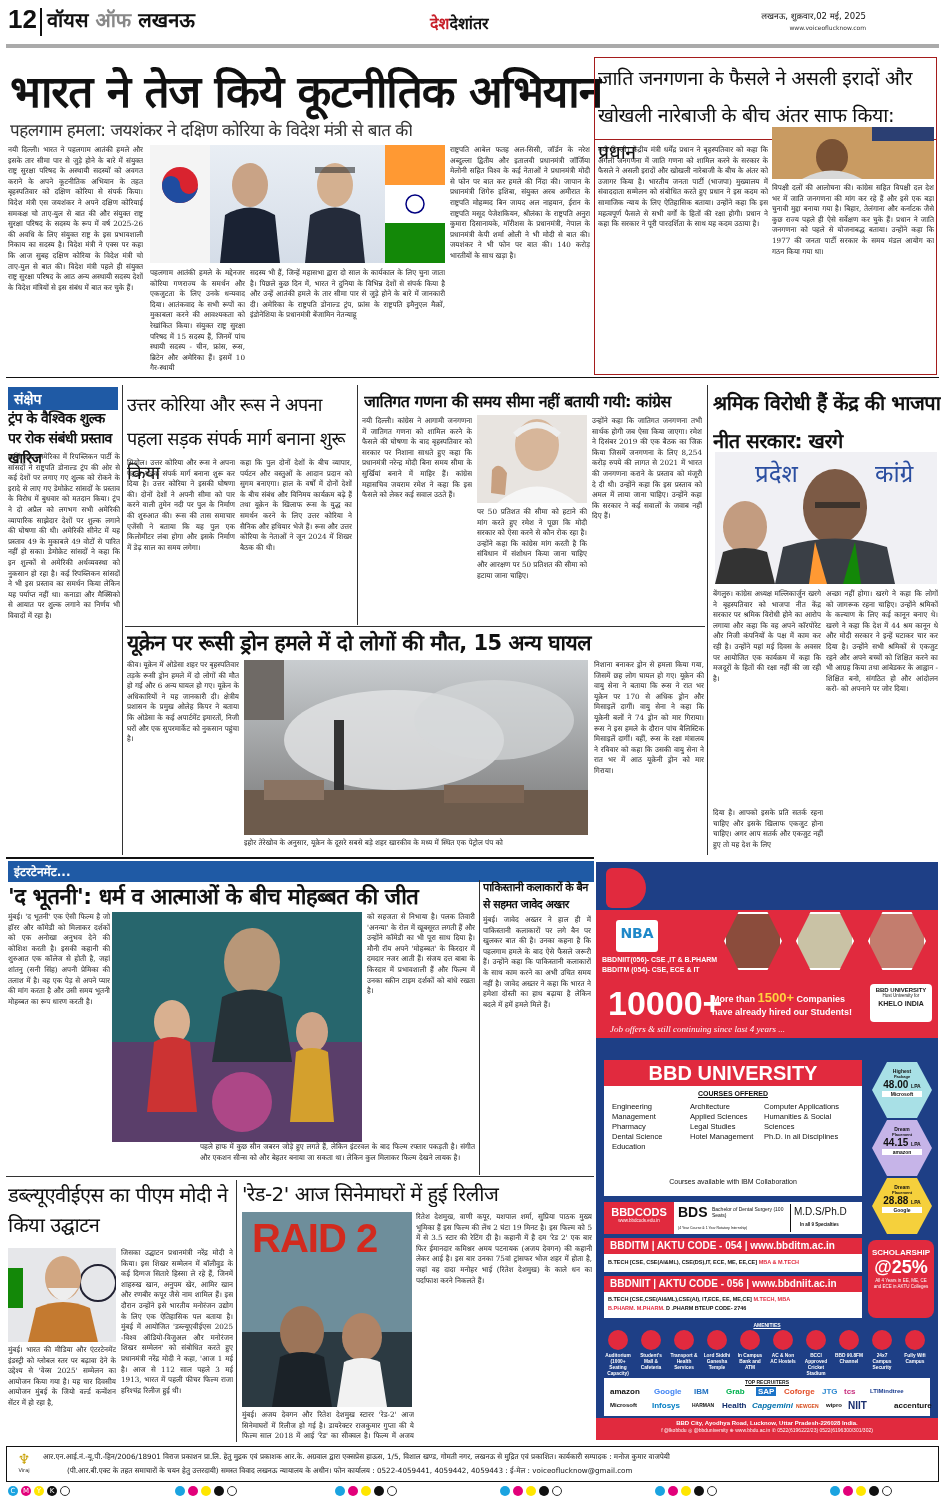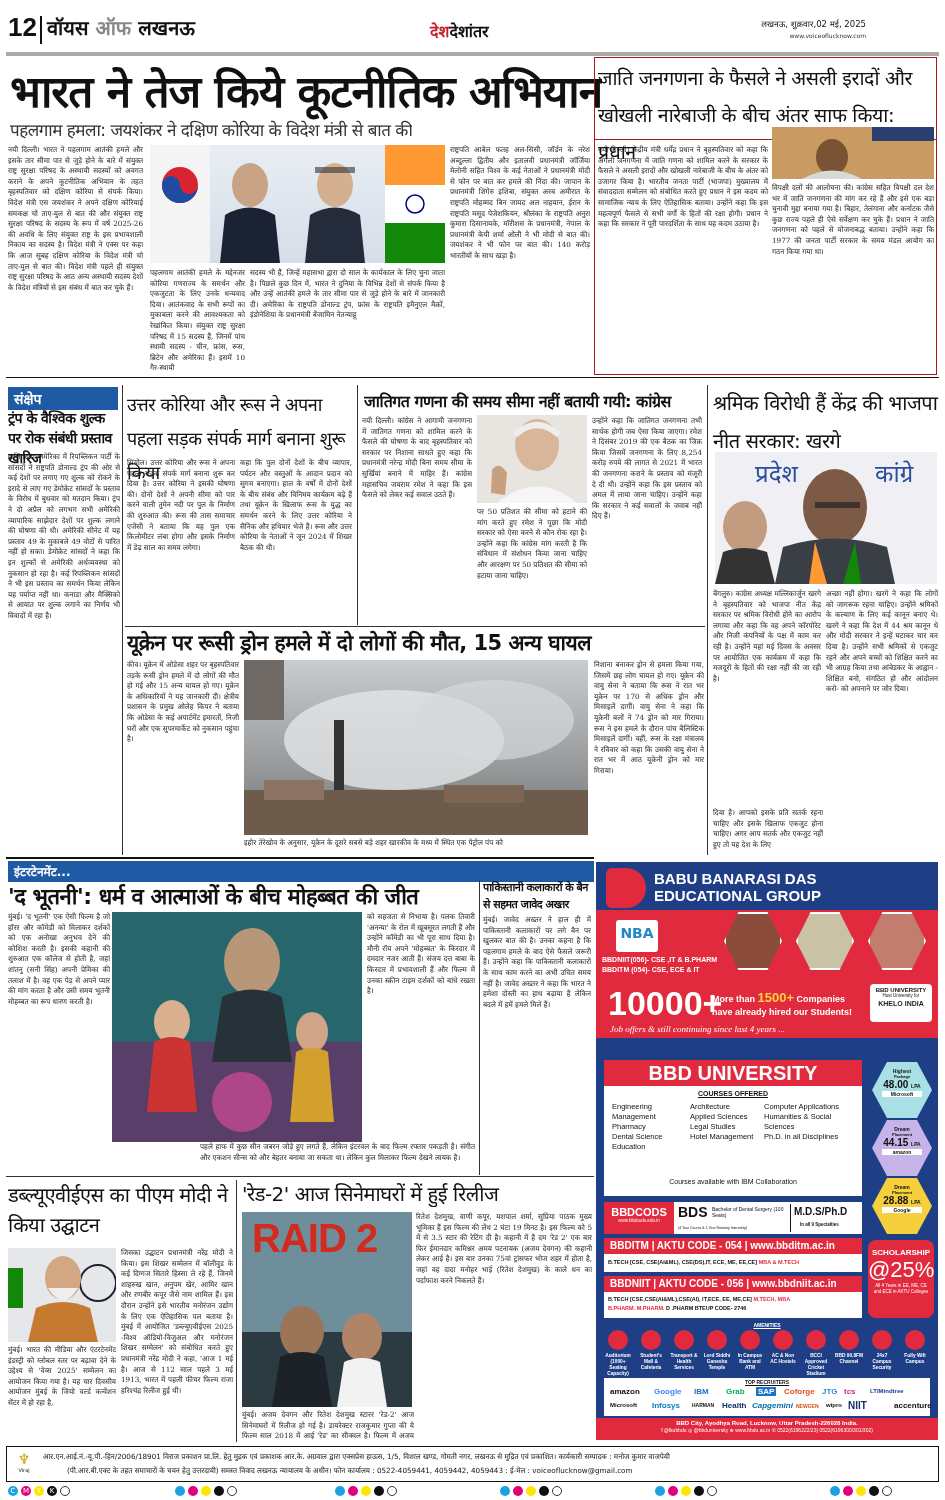--- a/index.html
+++ b/index.html
@@ -4,21 +4,21 @@
 <style>
 *{box-sizing:border-box;margin:0;padding:0}
 body{width:945px;height:1500px;background:#fff;font-family:"DejaVu Sans",sans-serif;color:#111;position:relative;overflow:hidden}
 .abs{position:absolute}
 .txt{font-size:7.2px;line-height:10.6px;color:#222;text-align:justify;overflow:hidden;font-family:"DejaVu Serif",serif}
 .hl{font-family:"DejaVu Sans",sans-serif;font-weight:bold;color:#111;letter-spacing:-0.5px;white-space:nowrap;overflow:hidden}
 .photo{overflow:hidden}
 .vline{position:absolute;width:1px;background:#333}
 .hline{position:absolute;height:1px;background:#333}
 
-#mast{left:0;top:8px;width:878px;height:46px}
+#mast{left:0;top:0;width:878px;height:46px}
 #pgno{left:8px;top:4px;font-size:26px;font-weight:bold;font-family:"Liberation Sans",sans-serif}
 #mastsep{left:40px;top:8px;width:1.5px;height:28px;background:#111}
 #paper{left:47px;top:6px;font-size:20px;font-weight:bold}
 #paper .g{color:#888}
 #sect{left:430px;top:12px;font-size:16px;font-weight:bold}
 #sect .r{color:#c8202a}
 #date{right:12px;top:10px;font-size:8.5px;text-align:right}
 #web{right:12px;top:24px;font-size:6px;text-align:right;color:#333}
 #mastbar{left:6px;top:44px;width:933px;height:4px;background:#aaa}
 
@@ -129,41 +129,41 @@
     <ellipse cx="60" cy="30" rx="22" ry="26" fill="#d7b69a"></ellipse>
     <path d="M38,20 Q60,0 82,20" stroke="#eee" stroke-width="6" fill="none"></path>
     <path d="M20,88 Q60,55 100,88 Z" fill="#f6f6f6"></path>
     <path d="M15,55 Q22,45 30,58 L28,80 L14,78 Z" fill="#c8a080"></path>
   </svg>
 </div>
 <div class="abs txt" style="left:477px;top:507px;width:110px;height:115px">पर 50 प्रतिशत की सीमा को हटाने की मांग करते हुए रमेश ने पूछा कि मोदी सरकार को ऐसा करने से कौन रोक रहा है। उन्होंने कहा कि कांग्रेस मांग करती है कि संविधान में संशोधन किया जाना चाहिए और आरक्षण पर 50 प्रतिशत की सीमा को हटाया जाना चाहिए।</div>
 <div class="abs txt" style="left:592px;top:416px;width:110px;height:206px">उन्होंने कहा कि जातिगत जनगणना तभी सार्थक होगी जब ऐसा किया जाएगा। रमेश ने दिसंबर 2019 की एक बैठक का जिक्र किया जिसमें जनगणना के लिए 8,254 करोड़ रुपये की लागत से 2021 में भारत की जनगणना कराने के प्रस्ताव को मंजूरी दे दी थी। उन्होंने कहा कि इस प्रस्ताव को अमल में लाया जाना चाहिए। उन्होंने कहा कि सरकार ने कई सवालों के जवाब नहीं दिए हैं।</div>
 <div class="vline" style="left:707px;top:385px;height:470px"></div>
 
-<div class="abs hl" style="left:713px;top:384px;width:228px;font-size:20px;line-height:38px;white-space:normal;font-weight:normal">श्रमिक विरोधी हैं केंद्र की भाजपा नीत सरकार: खरगे</div>
+<div class="abs hl" style="left:713px;top:384px;width:228px;font-size:20px;line-height:38px;white-space:normal;font-weight:bold">श्रमिक विरोधी हैं केंद्र की भाजपा नीत सरकार: खरगे</div>
 <div class="abs photo" style="left:715px;top:452px;width:222px;height:132px;background:#e5e8ee">
   <svg width="222" height="132">
     <rect width="222" height="132" fill="#f0f0f4"></rect>
     <text x="40" y="30" font-size="24" fill="#2b4ea0" font-family="DejaVu Sans">प्रदेश</text>
     <text x="160" y="30" font-size="24" fill="#2b4ea0" font-family="DejaVu Sans">कांग्रे</text>
     <ellipse cx="30" cy="75" rx="22" ry="26" fill="#c39c80"></ellipse>
     <path d="M0,132 L8,100 Q30,92 52,100 L60,132Z" fill="#333"></path>
     <ellipse cx="120" cy="55" rx="32" ry="38" fill="#7c5a45"></ellipse>
     <path d="M60,132 L68,95 Q120,78 172,95 L180,132 Z" fill="#3a3f46"></path>
     <path d="M100,90 L112,132 L94,132 Z" fill="#ff9933"></path>
     <path d="M140,90 L128,132 L146,132 Z" fill="#138808"></path>
     <rect x="100" y="50" width="45" height="6" fill="#222" opacity=".7"></rect>
   </svg>
 </div>
 <div class="abs txt" style="left:713px;top:589px;width:108px;height:265px">बेंगलुरु। कांग्रेस अध्यक्ष मल्लिकार्जुन खरगे ने बृहस्पतिवार को भाजपा नीत केंद्र सरकार पर श्रमिक विरोधी होने का आरोप लगाया और कहा कि वह अपने कॉरपोरेट और निजी कंपनियों के पक्ष में काम कर रही है। उन्होंने यहां मई दिवस के अवसर पर आयोजित एक कार्यक्रम में कहा कि मजदूरों के हितों की रक्षा नहीं की जा रही है।</div>
 <div class="abs txt" style="left:826px;top:589px;width:112px;height:265px">अच्छा नहीं होगा। खरगे ने कहा कि लोगों को जागरूक रहना चाहिए। उन्होंने श्रमिकों के कल्याण के लिए कई कानून बनाए थे। खरगे ने कहा कि देश में 44 श्रम कानून थे और मोदी सरकार ने इन्हें घटाकर चार कर दिया है। उन्होंने सभी श्रमिकों से एकजुट रहने और अपने बच्चों को शिक्षित करने का भी आग्रह किया तथा आंबेडकर के आह्वान - शिक्षित बनो, संगठित हो और आंदोलन करो- को अपनाने पर जोर दिया।</div>
 
 <div class="hline" style="left:125px;top:626px;width:580px"></div>
 <div class="abs hl" style="left:127px;top:628px;width:578px;font-size:21px;font-weight:900">यूक्रेन पर रूसी ड्रोन हमले में दो लोगों की मौत, 15 अन्य घायल</div>
-<div class="abs txt" style="left:127px;top:660px;width:112px;height:195px">कीव। यूक्रेन में ओडेसा शहर पर बृहस्पतिवार तड़के रूसी ड्रोन हमले में दो लोगों की मौत हो गई और 15 अन्य घायल हो गए। यूक्रेन के अधिकारियों ने यह जानकारी दी। क्षेत्रीय प्रशासन के प्रमुख ओलेह किपर ने बताया कि ओडेसा के कई अपार्टमेंट इमारतों, निजी घरों और एक सुपरमार्केट को नुकसान पहुंचा है।</div>
+<div class="abs txt" style="left:127px;top:660px;width:112px;height:195px">कीव। यूक्रेन में ओडेसा शहर पर बृहस्पतिवार तड़के रूसी ड्रोन हमले में दो लोगों की मौत हो गई और 6 अन्य घायल हो गए। यूक्रेन के अधिकारियों ने यह जानकारी दी। क्षेत्रीय प्रशासन के प्रमुख ओलेह किपर ने बताया कि ओडेसा के कई अपार्टमेंट इमारतों, निजी घरों और एक सुपरमार्केट को नुकसान पहुंचा है।</div>
 <div class="abs photo" style="left:244px;top:660px;width:344px;height:175px;background:#9da3a6">
   <svg width="344" height="175">
     <defs>
         <linearGradient id="sm" x1="0" y1="0" x2="0" y2="1">
           <stop offset="0" stop-color="#c9cdd0"></stop>
           <stop offset="1" stop-color="#777"></stop>
         </linearGradient>
       </defs>
     <rect width="344" height="175" fill="url(#sm)"></rect>
     <ellipse cx="150" cy="80" rx="110" ry="50" fill="#e3e5e6" opacity=".8"></ellipse>
@@ -231,24 +231,20 @@
     <path d="M95,195 L102,150 Q120,142 138,150 L145,195 Z" fill="#f2f2f2"></path>
   </svg>
   <div class="abs" style="left:10px;top:4px;font-size:40px;font-weight:900;color:#d22a1e;font-family:'Liberation Sans',sans-serif;letter-spacing:-1px">RAID 2</div>
 </div>
 <div class="abs txt" style="left:416px;top:1212px;width:176px;height:228px">रितेश देशमुख, वाणी कपूर, यशपाल शर्मा, सुप्रिया पाठक मुख्य भूमिका हैं इस फिल्म की लेंथ 2 घंटा 19 मिनट है। इस फिल्म को 5 में से 3.5 स्टार की रेटिंग दी है। कहानी में है दम 'रेड 2' एक बार फिर ईमानदार कमिश्नर अमय पटनायक (अजय देवगन) की कहानी लेकर आई है। इस बार उनका 75वां ट्रांसफर भोज शहर में होता है, जहां वह दादा मनोहर भाई (रितेश देशमुख) के काले धन का पर्दाफाश करने निकलते हैं।</div>
 <div class="abs txt" style="left:242px;top:1410px;width:172px;height:30px">मुंबई। अजय देवगन और रितेश देशमुख स्टारर 'रेड-2' आज सिनेमाघरों में रिलीज हो गई है। डायरेक्टर राजकुमार गुप्ता की ये फिल्म साल 2018 में आई 'रेड' का सीक्वल है। फिल्म में अजय देवगन, रितेश देशमुख के अलावा</div>
 
 <div id="ad" class="abs">
   <div id="ad-top" class="abs"></div>
   <div id="ad-logo" class="abs"></div>
-  <div id="ad-title" class="abs">
-    <div>BABU BANARASI DAS</div>
-    <div>EDUCATIONAL GROUP</div>
-  </div>
   <div id="ad-red" class="abs"></div>
   <div id="nba" class="abs">NBA</div>
   <div class="hex" style="left:128px;top:50px;background:#8b4c3c"></div>
   <div class="hex" style="left:200px;top:50px;background:#c9c2a5"></div>
   <div class="hex" style="left:272px;top:50px;background:#c37d6e"></div>
   <div class="adt" style="left:6px;top:94px;font-size:7px">BBDNIIT(056)- CSE ,IT &amp; B.PHARM</div>
   <div class="adt" style="left:6px;top:104px;font-size:7px">BBDITM (054)- CSE, ECE &amp; IT</div>
   <div id="big10k" class="adt">10000+</div>
   <div class="adt" style="left:116px;top:128px;font-size:9px">
     <span>More than </span><span style="color:#ffd23f;font-size:13px">1500+</span><span> Companies</span>
@@ -306,38 +302,38 @@
 
   <div class="inst" style="left:8px;top:340px;width:258px;height:32px">
     <div class="abs" style="left:0;top:0;width:70px;height:32px;background:#e12a3e;color:#fff;text-align:center">
       <div style="font-size:11px;font-weight:bold;margin-top:4px">BBDCODS</div>
       <div style="font-size:4.5px">www.bbdcods.edu.in</div>
     </div>
     <div class="abs" style="left:74px;top:2px;font-size:14px;font-weight:bold">BDS</div>
     <div class="abs" style="left:108px;top:4px;width:75px;font-size:5px;line-height:6px">Bachelor of Dental Surgery (100 Seats)</div>
     <div class="abs" style="left:74px;top:24px;font-size:3.5px">(4 Year Course &amp; 1 Year Rotatory Internship)</div>
     <div class="abs" style="left:186px;top:2px;width:1px;height:28px;background:#111"></div>
-    <div class="abs" style="left:190px;top:4px;font-size:10px;font-weight:bold">M.D.S/Ph.D</div>
+    <div class="abs" style="left:190px;top:4px;font-size:10px;font-weight:normal">M.D.S/Ph.D</div>
     <div class="abs" style="left:196px;top:20px;font-size:4.5px;font-weight:bold">In all 9 Specialties</div>
   </div>
 
   <div class="instbar" style="left:8px;top:376px;width:258px">BBDITM  | AKTU CODE - 054 | www.bbditm.ac.in</div>
   <div class="inst" style="left:8px;top:392px;width:258px;height:18px;font-size:5.5px;font-weight:bold;padding:5px 4px;white-space:nowrap">
     <span>B.TECH [CSE, CSE(AI&amp;ML), CSE(DS),IT, ECE, ME, EE,CE]</span> <span style="color:#e12a3e">MBA &amp; M.TECH</span>
   </div>
 
   <div class="instbar" style="left:8px;top:414px;width:258px">BBDNIIT | AKTU CODE - 056  | www.bbdniit.ac.in</div>
   <div class="inst" style="left:8px;top:430px;width:258px;height:26px;font-size:5.5px;font-weight:bold;padding:3px 4px;line-height:9px;white-space:nowrap">
     <div><span>B.TECH [CSE,CSE(AI&amp;ML),CSE(AI), IT,ECE, EE, ME,CE]</span> <span style="color:#e12a3e">M.TECH, MBA</span></div>
     <div><span style="color:#e12a3e">B.PHARM.  M.PHARM.</span> <span>D .PHARM BTEUP CODE- 2746</span></div>
   </div>
 
   <div class="abs" style="left:272px;top:378px;width:66px;height:78px;background:#e12a3e;border-radius:8px;color:#fff;text-align:center;font-family:'Liberation Sans',sans-serif">
     <div style="font-size:8px;font-weight:bold;margin-top:8px">SCHOLARSHIP</div>
-    <div style="font-size:22px;font-weight:normal">@25%</div>
+    <div style="font-size:18px;font-weight:bold">@25%</div>
     <div style="font-size:4.5px;line-height:6px;padding:0 4px">All 4 Years in EE, ME, CE and ECE in AKTU Colleges</div>
   </div>
 
   <div class="adt" style="left:0;top:460px;width:342px;text-align:center;font-size:5px;text-decoration:underline">AMENITIES</div>
 </div>
 
 <div class="abs" style="left:596px;top:1330px;width:342px;height:46px">
   <div class="am" style="left:8px">
       <div class="c"></div>
       <div class="l">Auditorium (1000+ Seating Capacity)</div>

